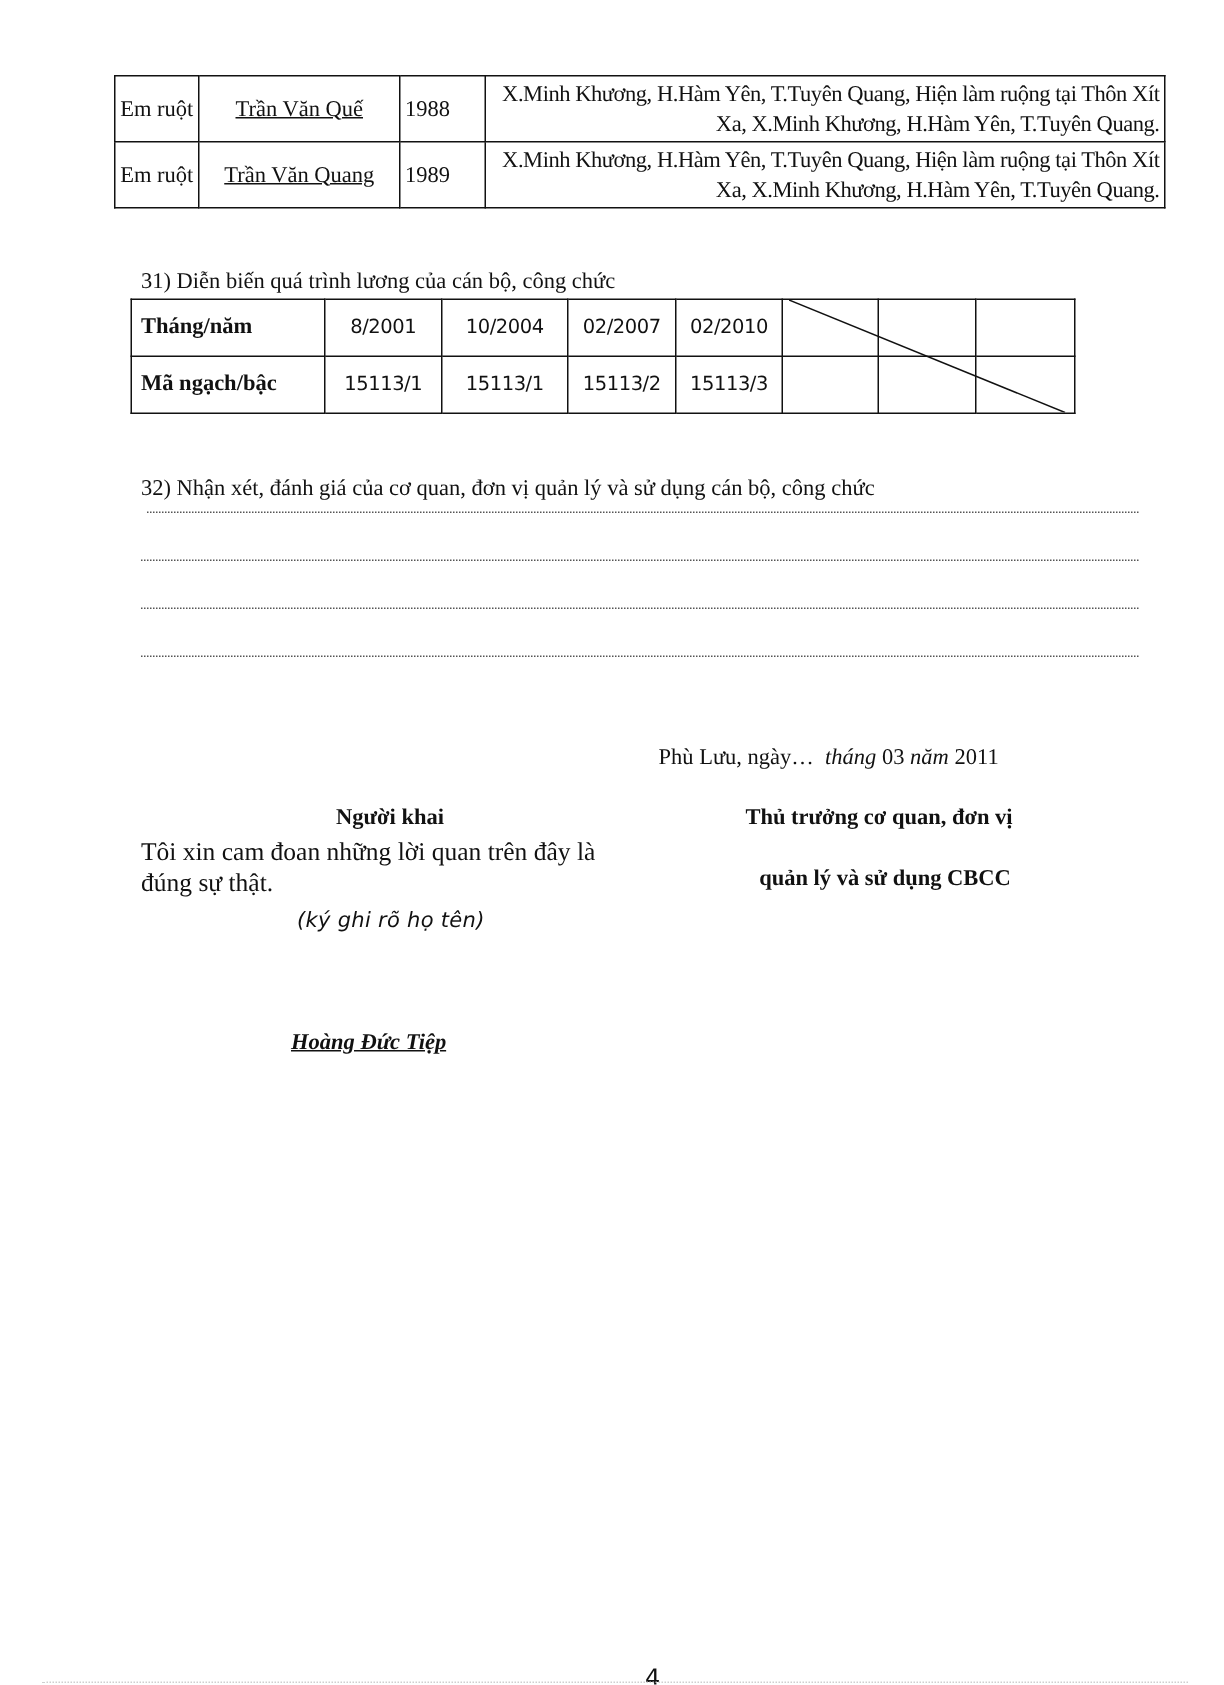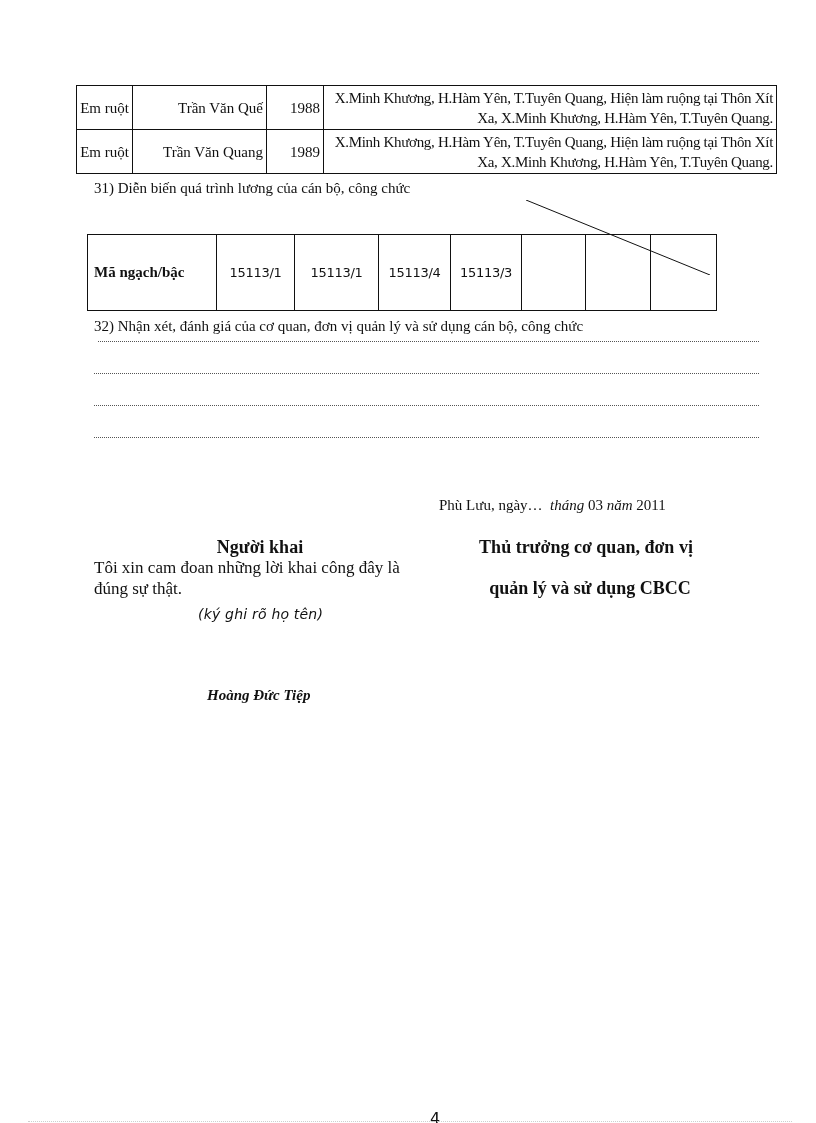--- a/index.html
+++ b/index.html
@@ -11,39 +11,39 @@
       width: 816px;
       height: 1123px;
       position: relative;
       overflow: hidden;
       font-family: "Liberation Serif", "DejaVu Serif", serif;
       color: #111111;
     }
     .abs { position: absolute; margin-top: 18px; }
 
     
-    table { border-collapse: collapse; margin-top: 35px; }
+    table { border-collapse: collapse; }
     .rel-table {
       position: absolute;
       left: 76px;
       top: 50px;
       width: 701px;
       table-layout: fixed;
       font-size: 15px;
       line-height: 20px;
     }
     .rel-table td {
       border: 1px solid #111;
       padding: 1px 3px;
       vertical-align: middle;
       height: 41px;
     }
     .rel-table td.c-rel { width: 49px; text-align: center; }
-    .rel-table td.c-name { width: 127px; text-align: right; }
-    .rel-table td.c-year { width: 50px; text-align: right; }
+    .rel-table td.c-name { width: 127px; text-align: center; text-decoration: underline; }
+    .rel-table td.c-year { width: 50px; text-align: left; }
     .rel-table td.c-addr { text-align: right; padding-left: 5px; letter-spacing: -0.3px; }
 
     
     .section-title {
       font-size: 15px;
       line-height: 18px;
       white-space: nowrap;
     }
 
     
@@ -91,21 +91,21 @@
       width: 665px;
       height: 0;
       border-bottom: 1.5px dotted #555;
     }
 
     
     .place-date { font-size: 15px; white-space: nowrap; text-align: right; }
     .place-date i { font-style: italic; }
     .sig-title {
       font-weight: bold;
-      font-size: 18px;
+      font-size: 15px;
       text-align: center;
     }
     .declaration {
       font-size: 17px;
       line-height: 21px;
       width: 340px;
     }
     .sign-note {
       font-style: italic;
       font-size: 16px;
@@ -158,25 +158,35 @@
     <col style="width:129px">
     <col style="width:78px">
     <col style="width:84px">
     <col style="width:72px">
     <col style="width:71px">
     <col style="width:64px">
     <col style="width:65px">
     <col style="width:66px">
   </colgroup>
   <tbody>
+      <tr class="r1">
+    <td class="rowhead">Tháng/năm</td>
+    <td>8/2001</td>
+    <td>10/2004</td>
+    <td>02/2007</td>
+    <td>02/2010</td>
+    <td></td>
+    <td></td>
+    <td></td>
+  </tr>
   <tr class="r2">
     <td class="rowhead">Mã ngạch/bậc</td>
     <td>15113/1</td>
     <td>15113/1</td>
-    <td>15113/4</td>
+    <td>15113/2</td>
     <td>15113/3</td>
     <td></td>
     <td></td>
     <td></td>
   </tr>
 </tbody>
   </table>
 <svg class="diag-line" viewBox="0 0 190 75" preserveAspectRatio="none">
   <line x1="0" y1="0" x2="184" y2="75" stroke="#111" stroke-width="1"></line>
 </svg>
@@ -189,21 +199,21 @@
 <div class="dot-line" style="top:437px;"></div>
 
 <div class="abs place-date" style="left:439px; top:479px;">
   <span>Phù Lưu, ngày…</span>&nbsp;&nbsp;<i>tháng</i>
   <span>03</span>
   <i>năm</i>
   <span>2011</span>
 </div>
 
 <div class="abs sig-title" style="left:160px; top:519px; width:200px;">Người khai</div>
-<div class="abs declaration" style="left:94px; top:539px;">Tôi xin cam đoan những lời khai công đây là đúng sự thật.</div>
+<div class="abs declaration" style="left:94px; top:539px;">Tôi xin cam đoan những lời quan trên đây là đúng sự thật.</div>
 <div class="abs sign-note" style="left:198px; top:588px;">(ký ghi rõ họ tên)</div>
-<div class="abs signer" style="left:207px; top:669px;">Hoàng Đức Tiệp</div>
+<div class="abs signer" style="left:194px; top:669px;text-decoration:underline;">Hoàng Đức Tiệp</div>
 
 <div class="abs sig-title" style="left:474px; top:519px; width:224px;">Thủ trưởng cơ quan, đơn vị</div>
 <div class="abs sig-title" style="left:478px; top:560px; width:224px;">quản lý và sử dụng CBCC</div>
 
 <div class="abs page-number" style="left:430px; top:1091px;">4</div>
 <div class="bottom-dots"></div>
 
 </body></html>

